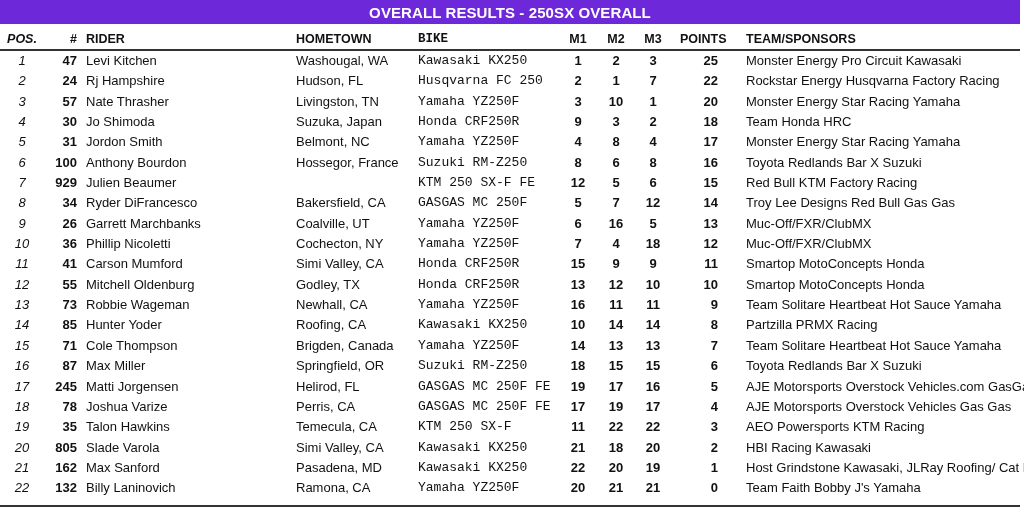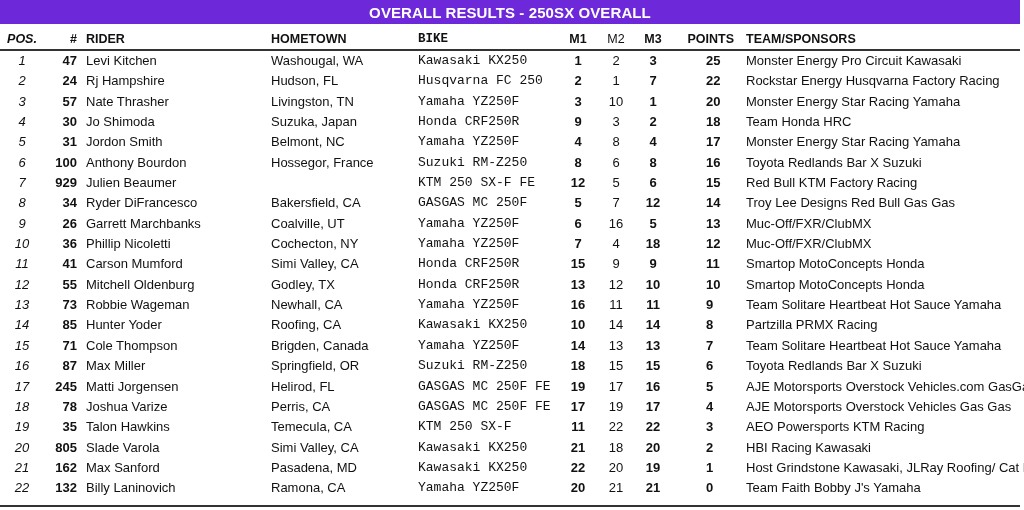--- a/index.html
+++ b/index.html
@@ -61,31 +61,31 @@
     white-space: nowrap;
   }
   .cell {
     position: absolute;
     top: 0;
     white-space: nowrap;
   }
   .c-pos    { left: 0;     width: 44px;  text-align: center; font-style: italic; }
   .c-num    { left: 50px;  width: 27px;  text-align: right; font-weight: bold; }
   .c-rider  { left: 86px; }
-  .c-home   { left: 223px; padding-left: 48px; }
+  .c-home   { left: 248px; padding-left: 48px; }
   .c-bike   { left: 418px; font-family: Liberation Mono, monospace; }
   .c-m1     { left: 562px; width: 32px; text-align: center; font-weight: bold; }
-  .c-m2     { left: 600px; width: 32px; text-align: center; font-weight: normal; }
+  .c-m2     { left: 600px; width: 32px; text-align: center; font-weight: bold; }
   .c-m3     { left: 637px; width: 32px; text-align: center; font-weight: bold; }
-  .c-pts    { left: 706px; width: 50px; text-align: left; font-weight: bold; }
+  .c-pts    { left: 668px; width: 50px; text-align: right; font-weight: bold; }
   .c-team   { left: 746px; }
 
   .header-row .c-pos { left: 0; width: 44px; text-align: center; }
   .header-row .c-num { left: 50px; width: 27px; text-align: right; }
-  .header-row .c-pts { left: 680px; width: 54px; text-align: right; }
+  .header-row .c-pts { left: 680px; width: 54px; text-align: left; }
 
   .footer-rule {
     position: absolute;
     left: 0;
     top: 505px;
     width: 1020px;
     height: 0;
     border-top: 2px solid #333333;
   }
 </style>

